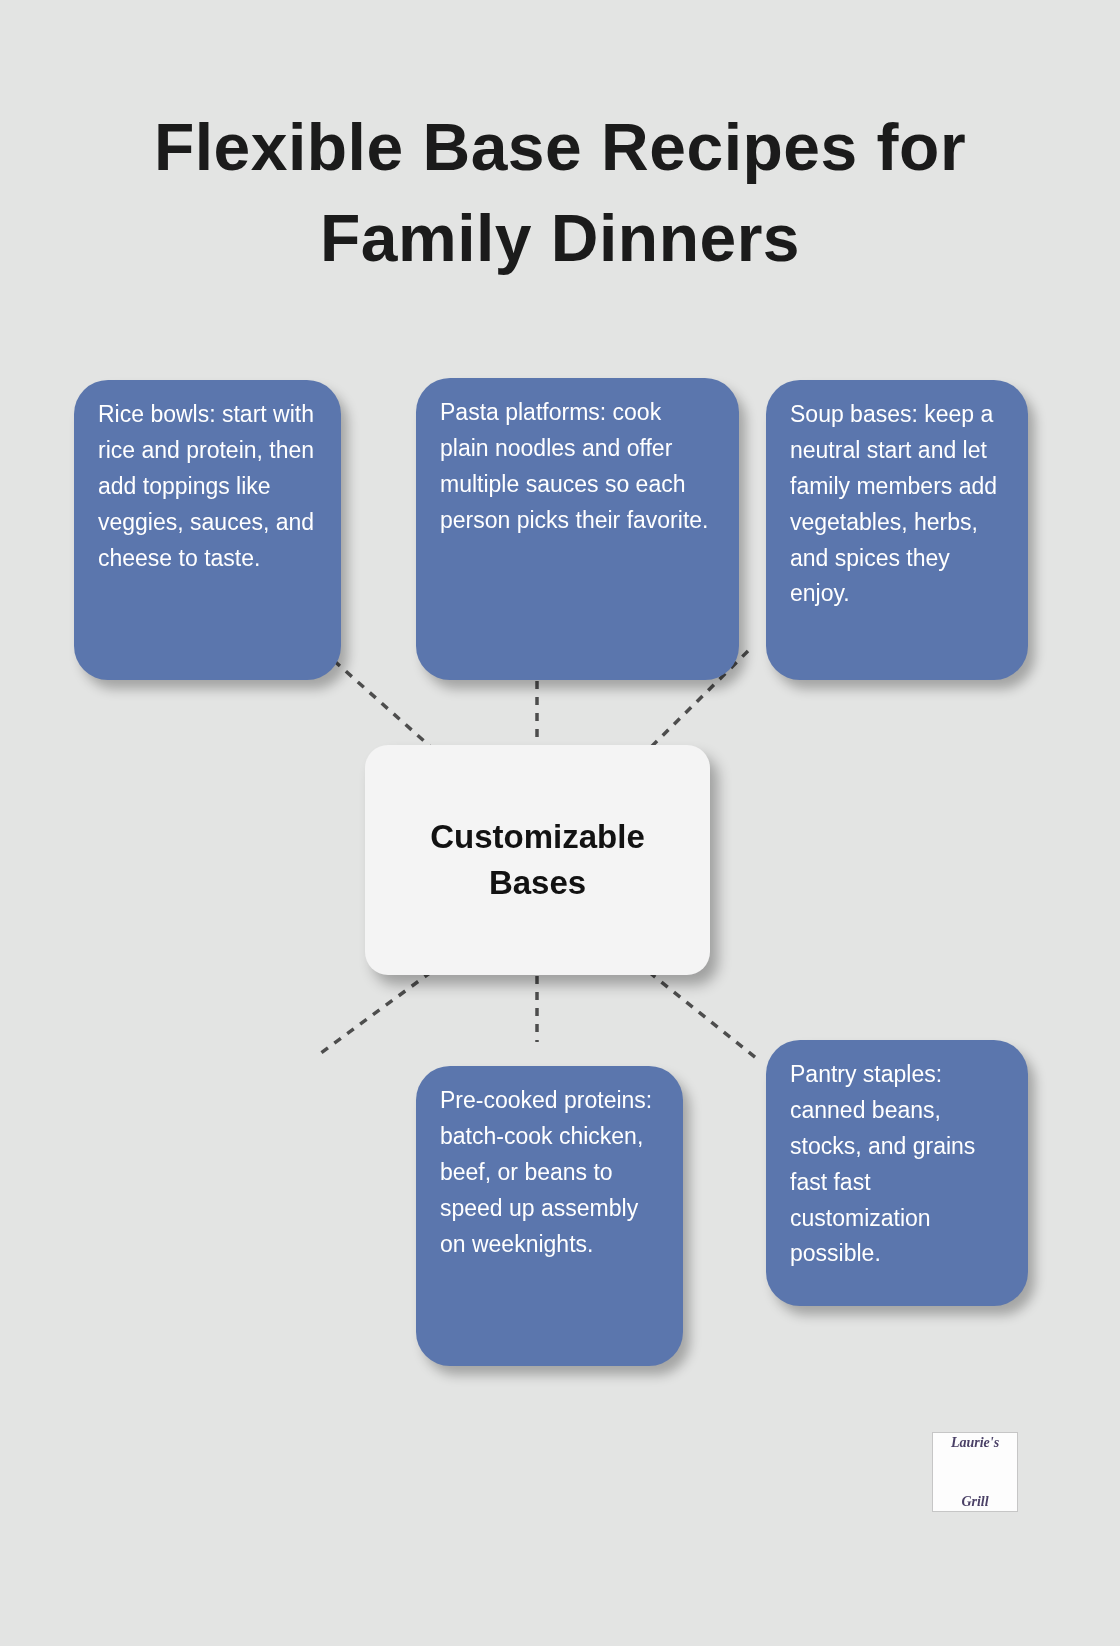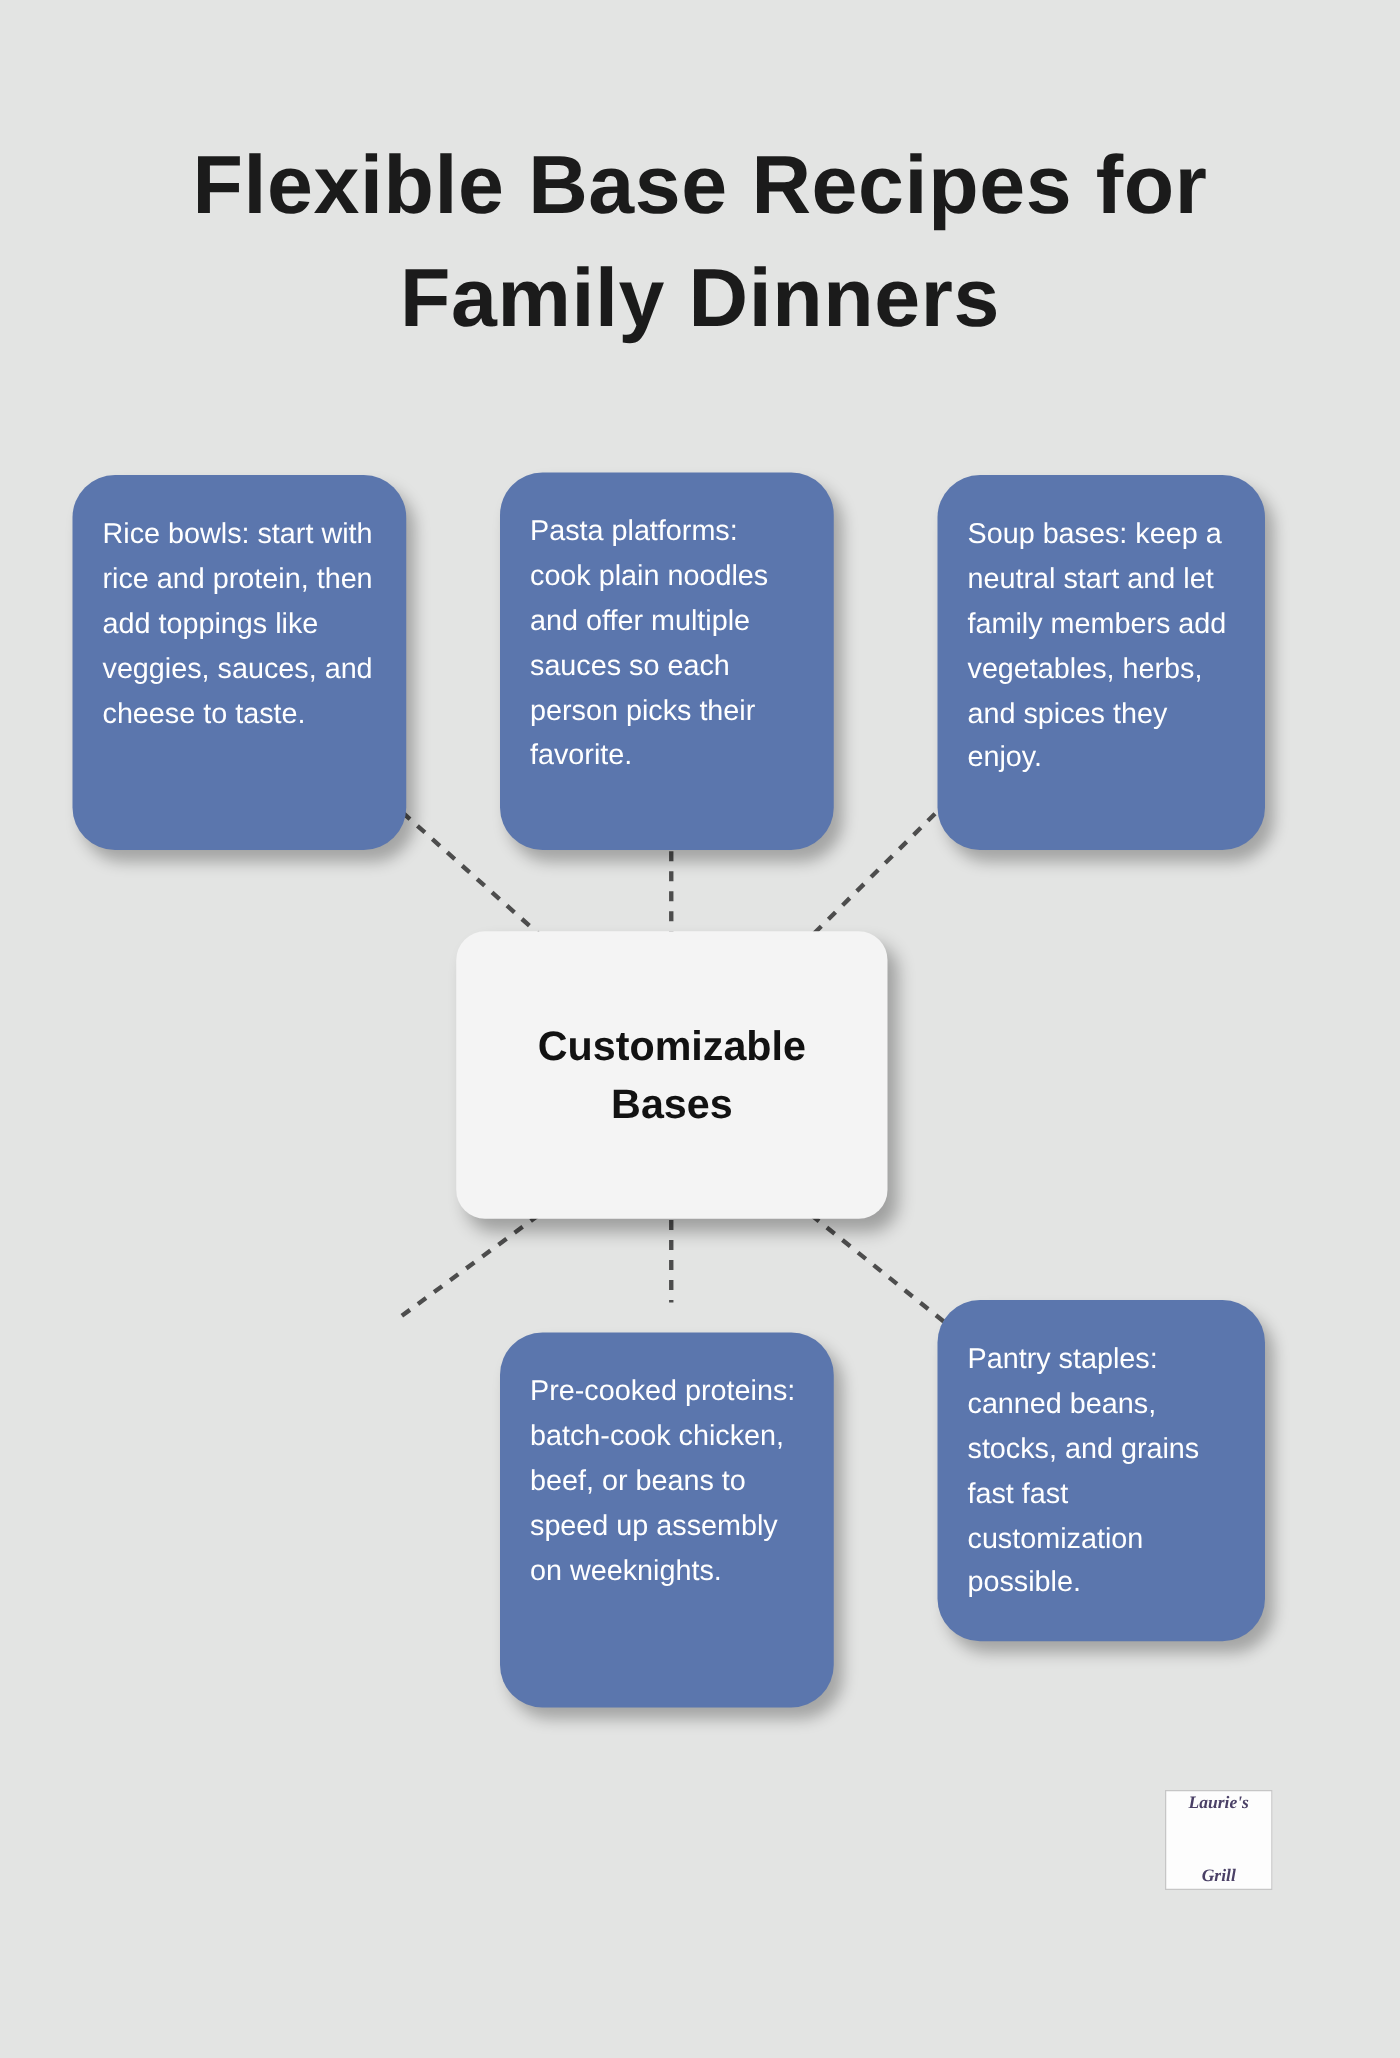--- a/index.html
+++ b/index.html
@@ -39,27 +39,28 @@
     stroke: var(--line, #4d4d4d);
     stroke-width: 3.5;
     stroke-dasharray: 8 8;
   }
 
   .node {
     position: absolute;
     background: var(--node-bg, #5b76ad);
     color: var(--node-text, #ffffff);
     border-radius: 34px;
-    padding: 29px 24px;
+    padding: 17px 24px;
     font-size: 23px;
     line-height: 1.56;
     box-shadow: 7px 9px 12px rgba(0,0,0,0.28);
+    margin-left: 16px;
   }
   .n-tl { left: 58px;  top: 380px;  width: 267px; min-height: 300px; }
-  .n-tm { left: 400px; top: 378px;  width: 267px; min-height: 302px; }
+  .n-tm { left: 400px; top: 378px;  width: 323px; min-height: 302px; }
   .n-tr { left: 750px; top: 380px;  width: 262px; min-height: 300px; }
   .n-bl { left: 58px;  top: 1040px; width: 267px; min-height: 266px; }
   .n-bm { left: 400px; top: 1066px; width: 267px; min-height: 300px; }
   .n-br { left: 750px; top: 1040px; width: 262px; min-height: 266px; }
 
   .center-node {
     position: absolute;
     left: 365px; top: 745px;
     width: 345px; height: 230px;
     background: var(--center-bg, #f4f4f4);

